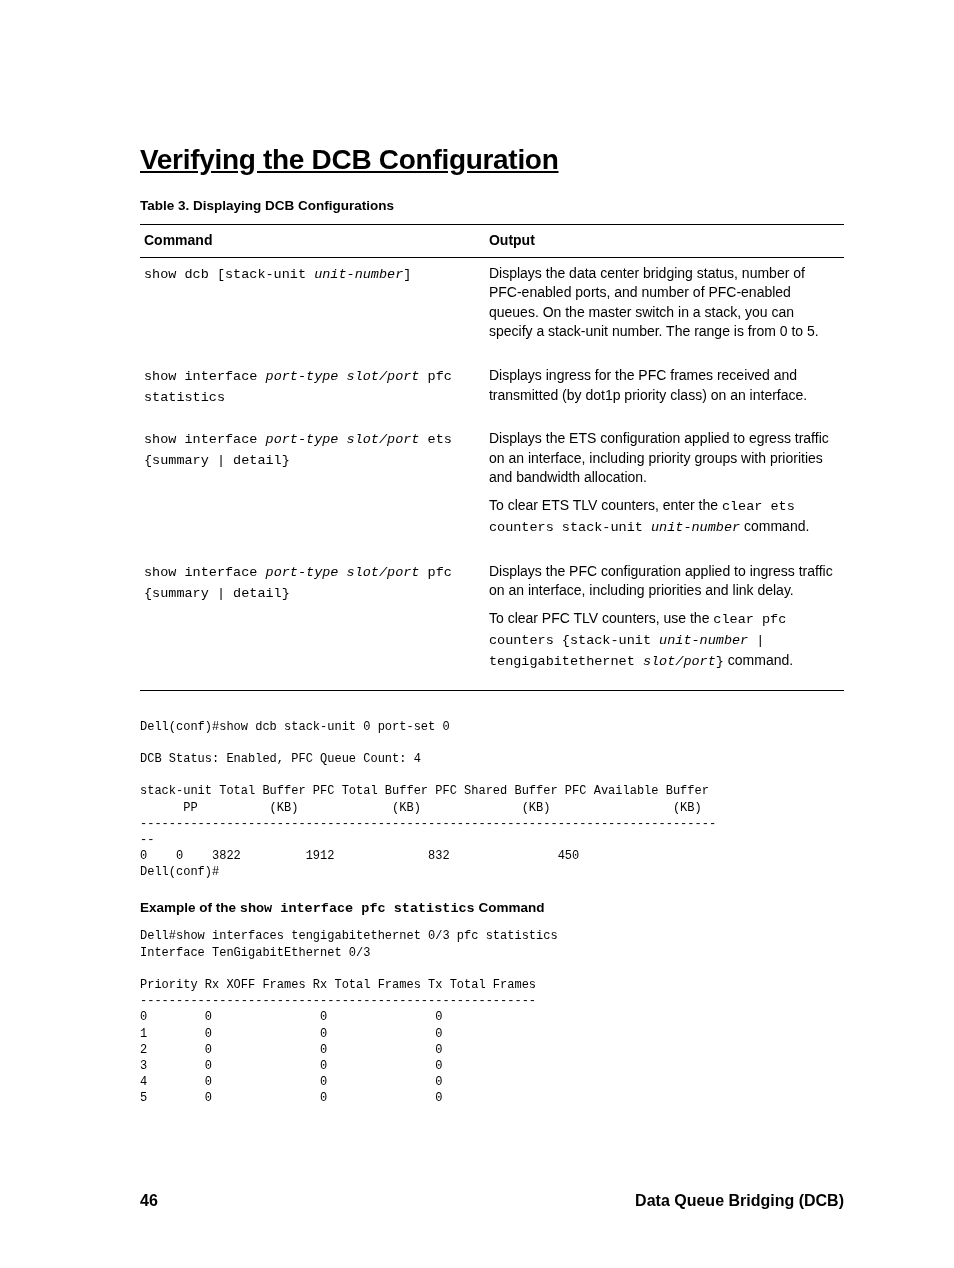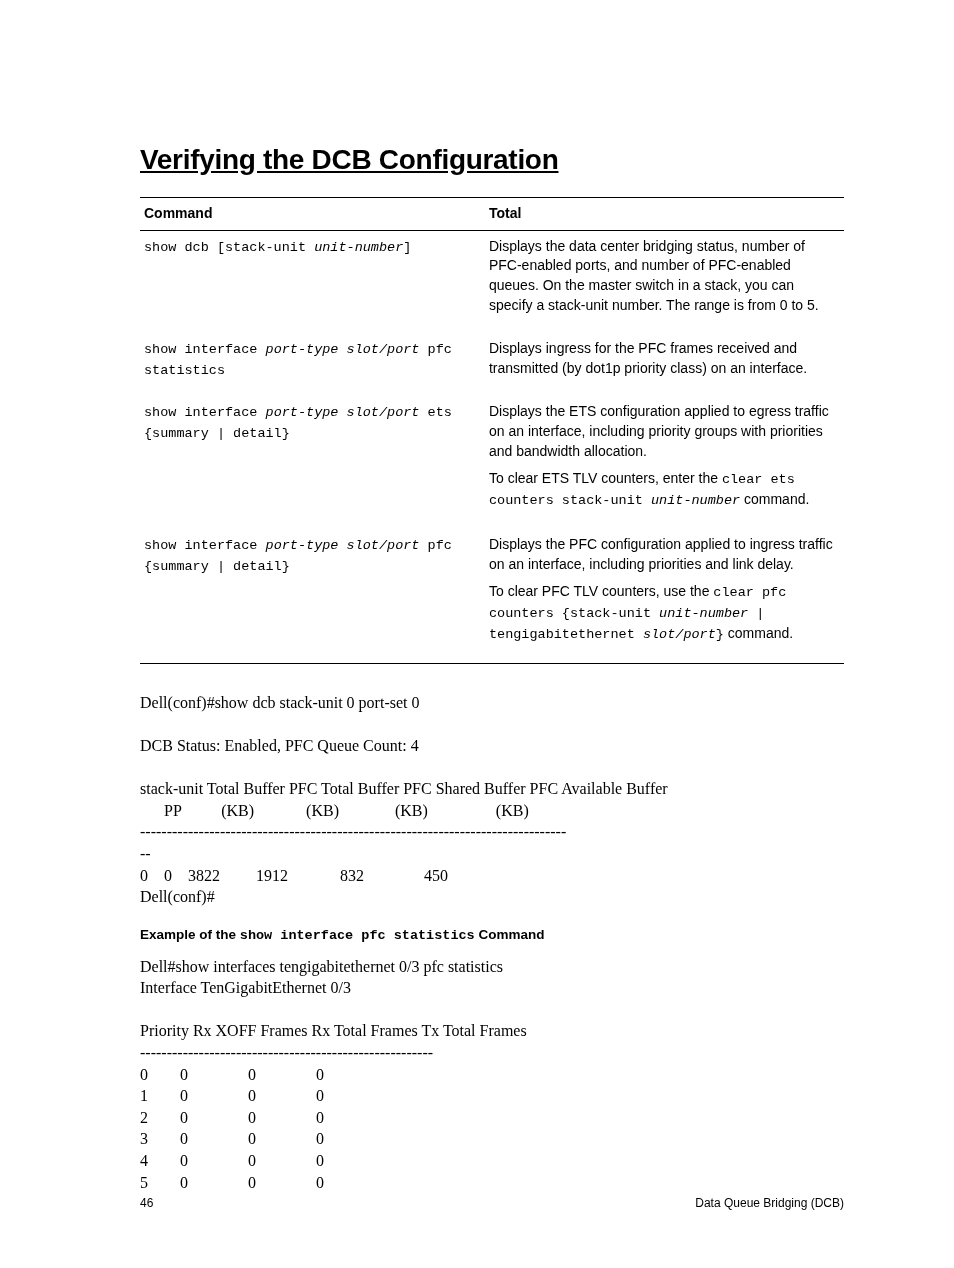--- a/index.html
+++ b/index.html
@@ -62,50 +62,52 @@
     font-size: 13.5px;
   }
   .italic { font-style: italic; }
   .out-block { margin-bottom: 8px; }
   .example-heading {
     font-size: 13.5px;
     font-weight: bold;
     margin: 18px 0 10px 0;
   }
   pre.cli {
-    font-family: Liberation Serif, serif;
-    font-size: 16px;
+    font-family: Liberation Mono, monospace;
+    font-size: 12px;
     white-space: pre;
     margin: 0 0 14px 0;
     line-height: 1.35;
   }
   .footer {
     position: absolute;
     bottom: 56px;
     left: 140px;
     right: 110px;
-    font-size: 12px;
+    font-size: 16px;
     display: flex;
     justify-content: space-between;
+    font-weight: bold;
   }
 </style>
 </head>
 <body>
 
 <div class="page">
 
   <h1>Verifying the DCB Configuration</h1>
 
 
+  <div class="table-caption">Table 3. Displaying DCB Configurations</div>
 
   <table class="cmd-table">
     <thead>
       <tr>
         <th class="col-cmd">Command</th>
-        <th class="col-out">Total</th>
+        <th class="col-out">Output</th>
       </tr>
     </thead>
     <tbody id="tbody">
         <tr>
           <td class="col-cmd"><span class="mono"><span>show dcb [stack-unit </span><span class="italic">unit-number</span><span>]</span></span></td>
           <td class="col-out">
             <div class="out-block"><span>Displays the data center bridging status, number of PFC-enabled ports, and number of PFC-enabled queues. On the master switch in a stack, you can specify a stack-unit number. The range is from 0 to 5.</span></div>
           </td>
         </tr>
         <tr>

